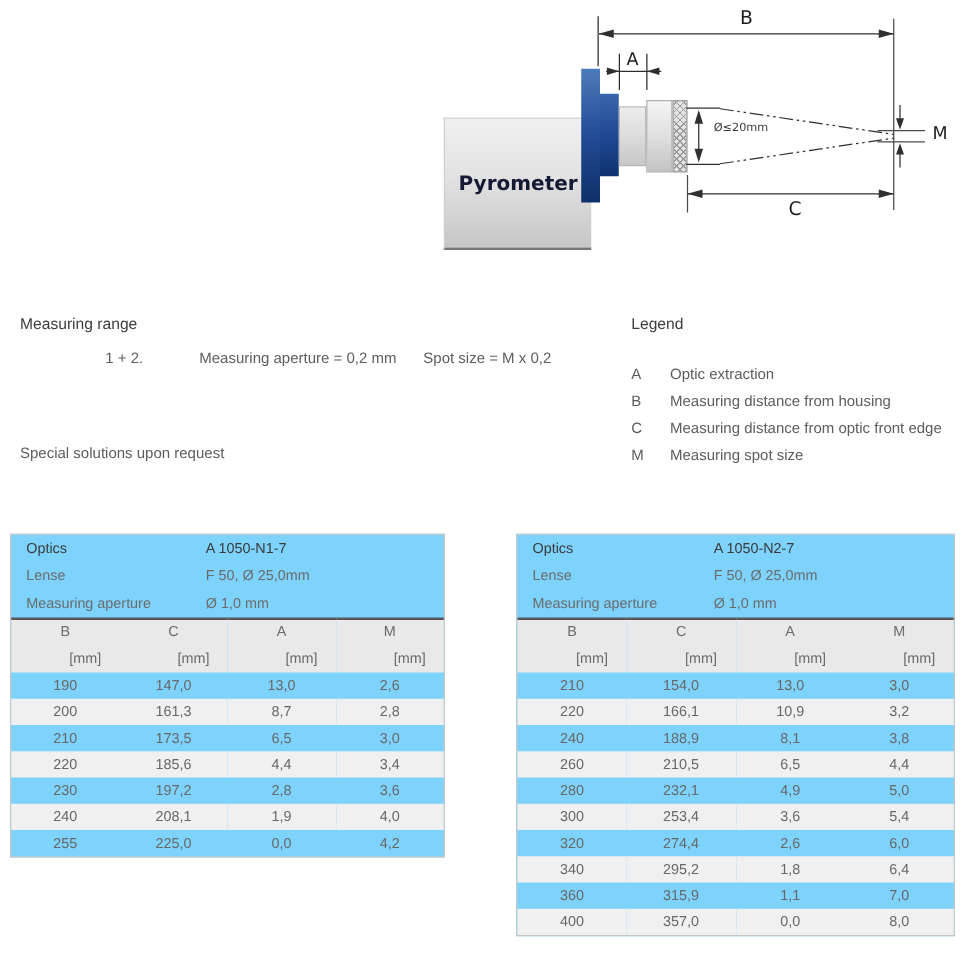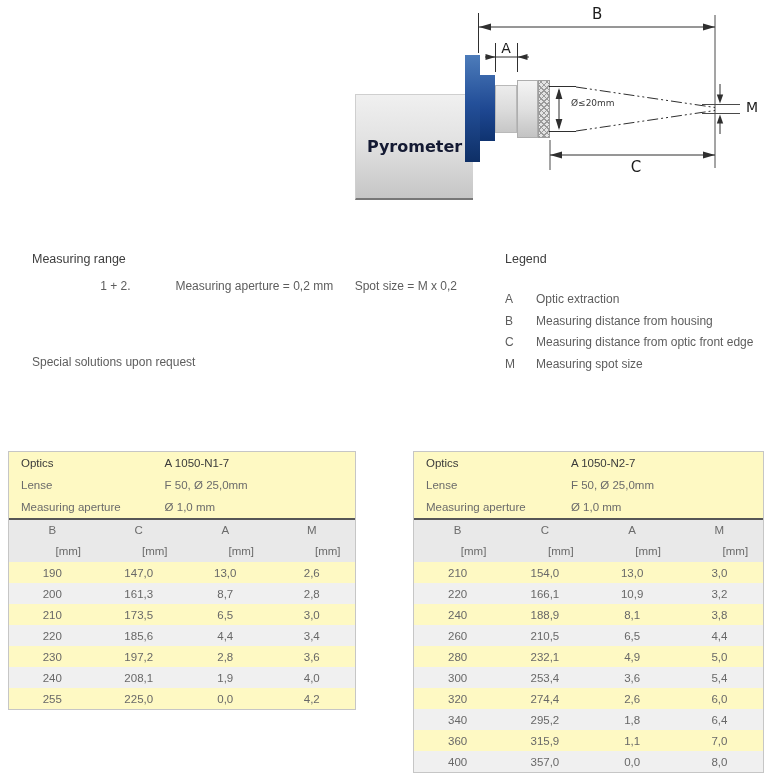--- a/index.html
+++ b/index.html
@@ -44,34 +44,34 @@
   }
   .dim-svg { position:absolute; left:0; top:0; }
   .dim-label { position:absolute; font-family:"DejaVu Sans", sans-serif; color:#1c1c1c; }
   .lbl-b { left:262px; top:5px; font-size:15px; }
   .lbl-a { left:176px; top:40px; font-size:14px; transform:translateX(-50%); }
   .lbl-c { left:306px; top:158px; font-size:15px; transform:translateX(-50%); }
   .lbl-m { left:416px; top:99px; font-size:14px; }
   .lbl-aperture { left:241px; top:98px; font-size:9px; color:#3a3a3a; }
 
   
-  .mr-block { position:absolute; left:32px; top:252px; width:470px; font-size:12px; }
+  .mr-block { position:absolute; left:16px; top:252px; width:470px; font-size:12px; }
   .mr-title { font-size:12.5px; color:#3d3d3d; }
   .mr-row { margin-top:13px; white-space:nowrap; color:#5d5d5d;text-align:center; }
   .mr-row .c1 { display:inline-block; width:77px; }
   .mr-row .c2 { display:inline-block; width:194px; }
   .mr-note { margin-top:62px; color:#5d5d5d; }
 
   .legend-block { position:absolute; left:505px; top:252px; width:270px; font-size:12px; }
   .legend-title { font-size:12.5px; color:#3d3d3d; margin-bottom:23px; }
   .legend-item { display:flex; line-height:21.5px; color:#5d5d5d; }
   .legend-key { width:31px; flex:none; }
 
   
-  .optics-table { position:absolute; top:451px; background:#fef9c3; border:1px solid #c6c6c6; font-size:11.5px; }
+  .optics-table { position:absolute; top:427px; background:#7dd3fc; border:1px solid #c6c6c6; font-size:11.5px; }
   .t1 { left:8px;  width:348px; }
   .t2 { left:413px; width:351px; }
   .info-row { display:flex; height:22px; align-items:center; padding-left:12px; color:#6b6b6b; }
   .info-row .info-label { flex:0 0 43%; }
   .info-row.strong { color:#3a3a3a; }
   .data-grid { width:100%; border-collapse:collapse; border-top:2px solid #565656; table-layout:fixed; }
   .data-grid th { font-weight:normal; background:#e9e9e9; color:#6b6b6b; height:21px; text-align:center; }
   .data-grid thead tr.units th { height:22px;padding-left:32px; }
   .data-grid td { height:21px; text-align:center; color:#686868; }
   .data-grid tbody tr:nth-child(even) { background:#f0f0f0; }

